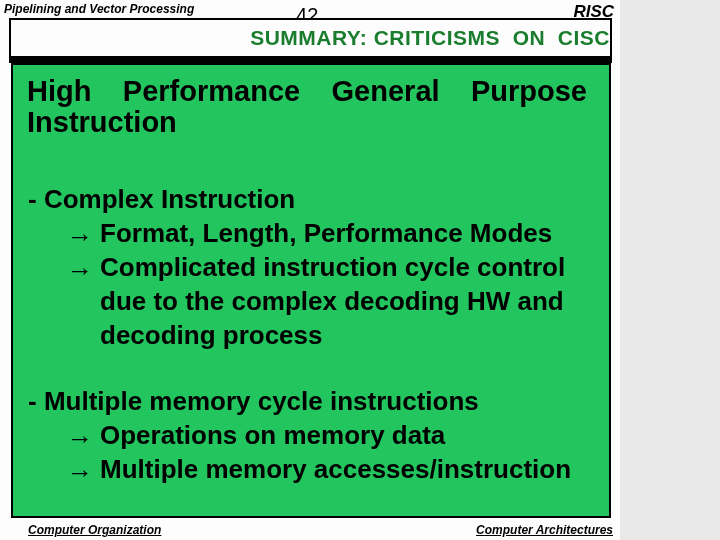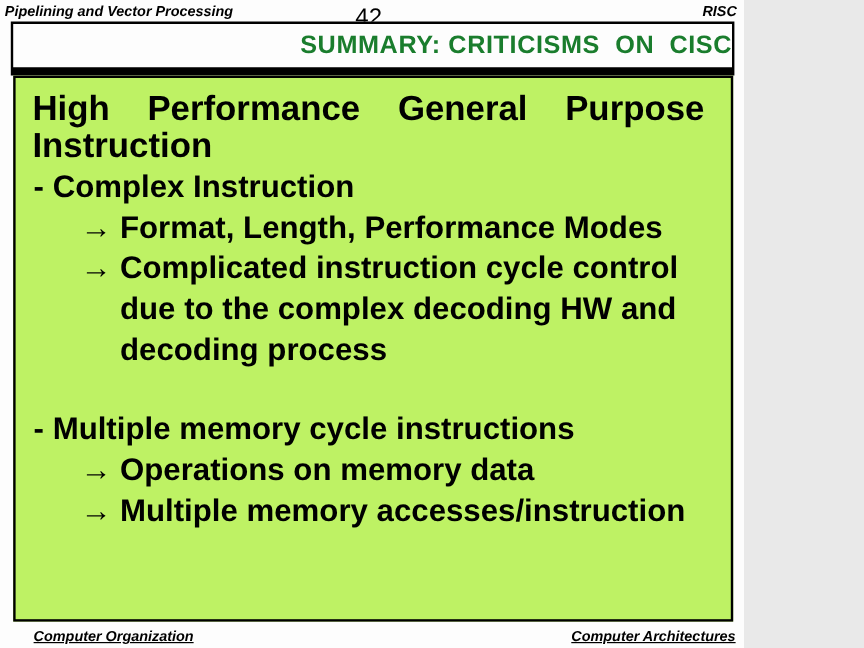--- a/index.html
+++ b/index.html
@@ -38,21 +38,21 @@
     left: 50%;
     transform: translateX(-58%);
     top: 2px;
     font-size: 20px;
     font-weight: 400;
   }
   .header-right {
     position: absolute;
     right: 0;
     top: 0;
-    font-size: 12px;
+    font-size: 17px;
     font-weight: bold;
     font-style: italic;
   }
 
   
   .title-box {
     position: absolute;
     left: 9px;
     right: 8px;
     top: 18px;
@@ -72,33 +72,33 @@
   }
 
   
   .content-box {
     position: absolute;
     left: 11px;
     right: 9px;
     top: 63px;
     bottom: 22px;
     border: 2px solid #000;
-    background: #bef264;
+    background: #22c55e;
   }
   .heading {
     margin: 11px 22px 0 14px;
     font-size: 29px;
     font-weight: bold;
     line-height: 31px;
   }
   .heading-line1 {
     display: flex;
     justify-content: space-between;
   }
-  .bullet-group-1 { }
+  .bullet-group-1 { margin-top: 44px; }
   .bullet-group-2 { margin-top: 32px; }
   .bullet-lead {
     margin-left: 15px;
     font-size: 26px;
     font-weight: bold;
     line-height: 34px;
     white-space: nowrap;
   }
   .sub {
     display: flex;

